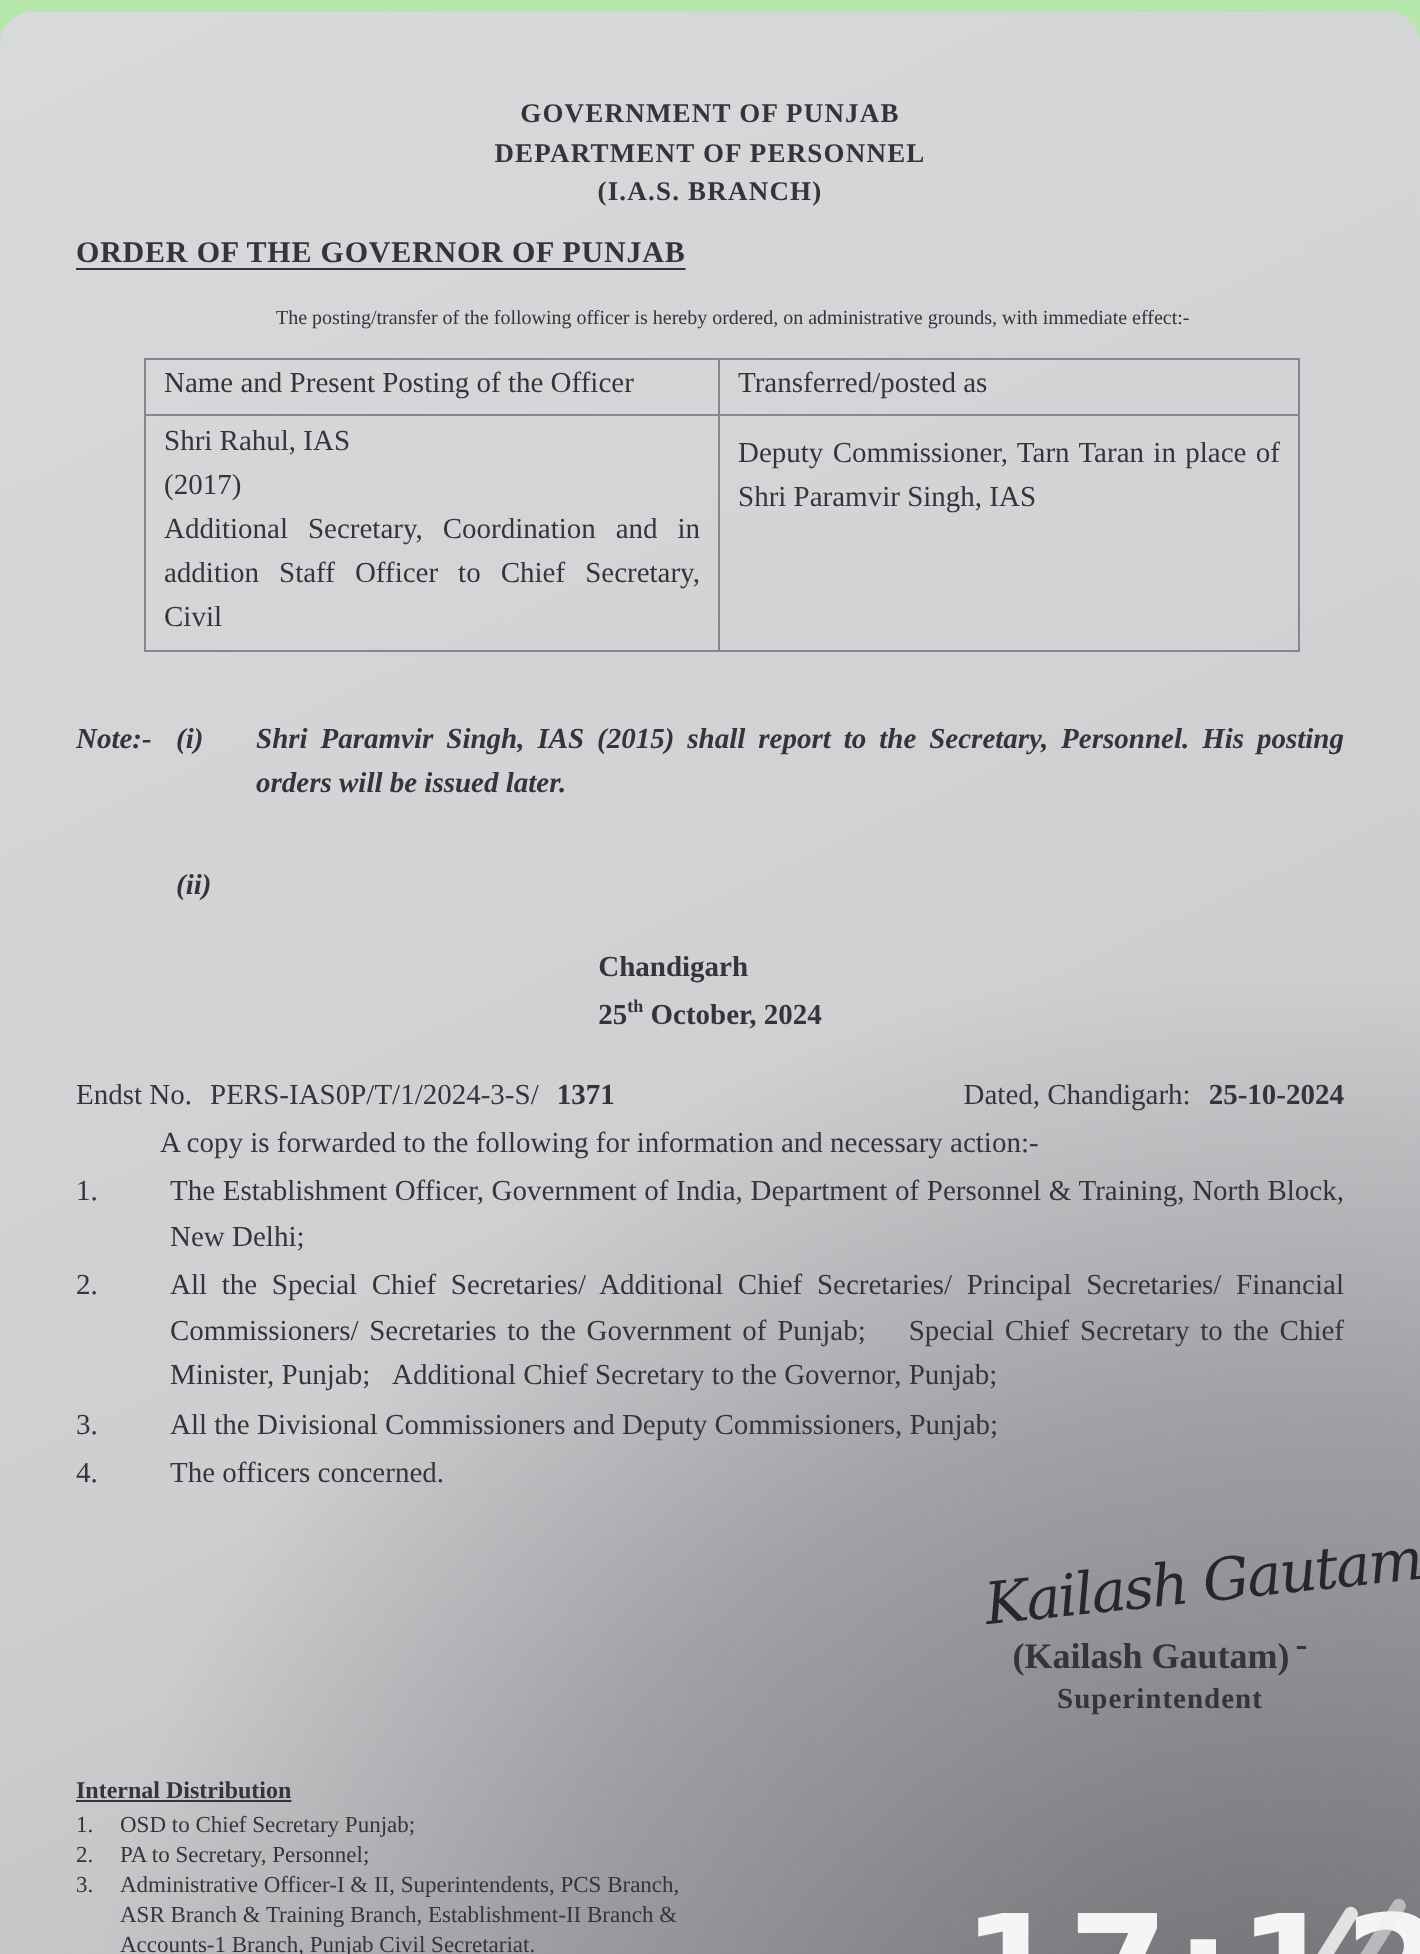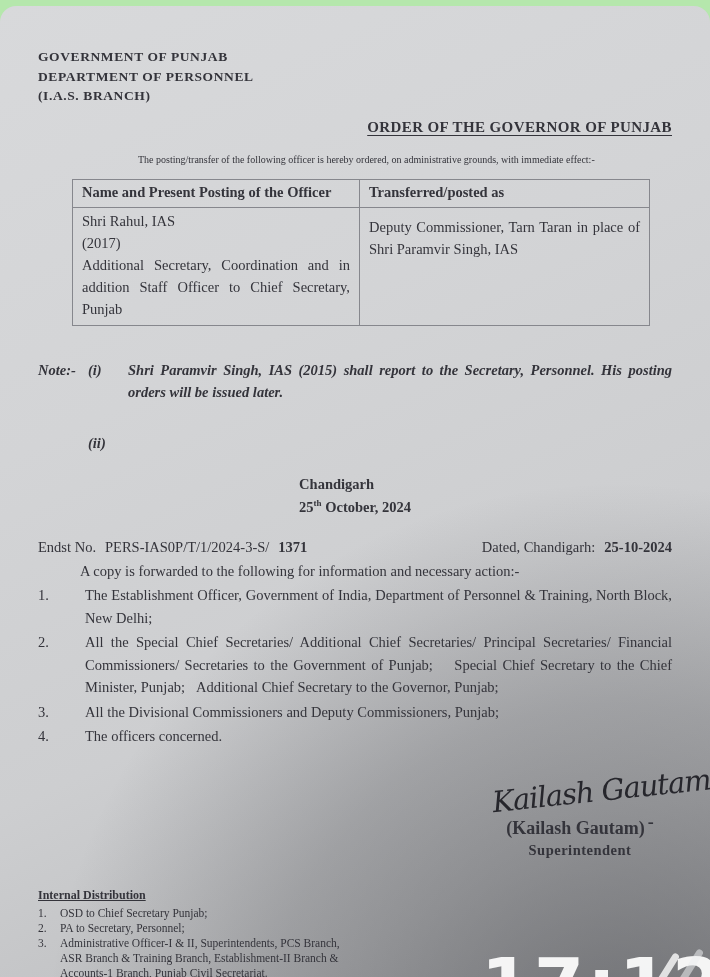--- a/index.html
+++ b/index.html
@@ -11,28 +11,28 @@
   .paper{
     position:absolute;left:0;right:0;top:6px;bottom:0;
     border-radius:16px 16px 0 0;
     overflow:hidden;
     color:#34343b;
     background:
       radial-gradient(130% 95% at 87% 108%, rgba(50,51,56,0.52) 0%, rgba(50,51,56,0.25) 38%, rgba(50,51,56,0) 62%),
       linear-gradient(155deg,#d8d9db 0%,#d3d4d6 35%,#cdced0 62%,#bfc0c2 85%,#b0b1b3 100%);
   }
   .content{padding:0 38px;}
-  .doc-header{margin-top:41px;font-weight:bold;
+  .doc-header{margin-top:41px;text-align:center;font-weight:bold;
     font-size:13.5px;letter-spacing:.6px;line-height:19.5px;}
-  .order-title{margin-top:13px;text-align:right;font-weight:bold;font-size:15px;
+  .order-title{margin-top:13px;text-align:left;font-weight:bold;font-size:15px;
     letter-spacing:.4px;text-decoration:underline;text-underline-offset:3px;}
   .intro{margin:10px 0 0;font-size:10px;line-height:28px;text-align:justify;text-indent:100px;}
   .order-table{margin:5px 0 0 34px;width:578px;border-collapse:collapse;font-size:14.5px;}
   .order-table th,.order-table td{border:1.3px solid #86878d;padding:2px 9px 5px 9px;vertical-align:top;}
-  .order-table th{font-weight:bold;text-align:justify;line-height:20px;}
+  .order-table th{font-weight:normal;text-align:justify;line-height:20px;}
   .order-table th:first-child{width:268px;}
   .order-table td{line-height:22px;}
   .order-table td:last-child .just{padding-top:6px;}
   .just{text-align:justify;}
   .note{margin-top:33px;display:grid;grid-template-columns:50px 40px 1fr;row-gap:29px;
     font-style:italic;font-weight:bold;font-size:14.5px;line-height:22px;}
   .note-label{grid-column:1;}
   .note-marker{grid-column:2;}
   .note-text{grid-column:3;text-align:justify;}
   .signoff{margin-top:21px;display:flex;font-weight:bold;font-size:14.5px;justify-content:center;}
@@ -83,21 +83,21 @@
         <tr>
           <th>Name and Present Posting of the Officer</th>
           <th>Transferred/posted as</th>
         </tr>
       </thead>
       <tbody>
         <tr>
           <td>
             <div>Shri Rahul, IAS</div>
             <div>(2017)</div>
-            <div class="just">Additional Secretary, Coordination and in addition Staff Officer to Chief Secretary, Punjab</div>
+            <div class="just">Additional Secretary, Coordination and in addition Staff Officer to Chief Secretary, Civil</div>
           </td>
           <td>
             <div class="just">Deputy Commissioner, Tarn Taran in place of Shri Paramvir Singh, IAS</div>
           </td>
         </tr>
       </tbody>
     </table>
 
     <div class="note">
       <div class="note-label">Note:-</div>

